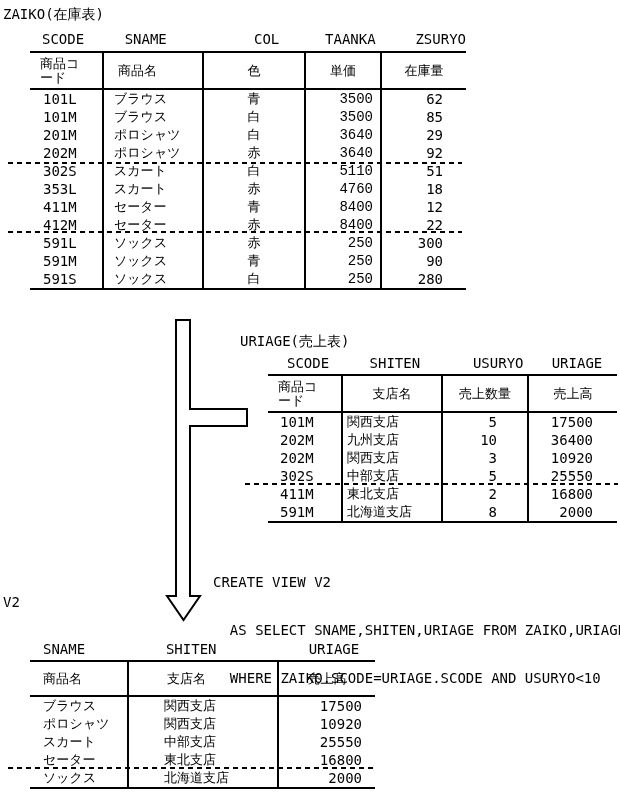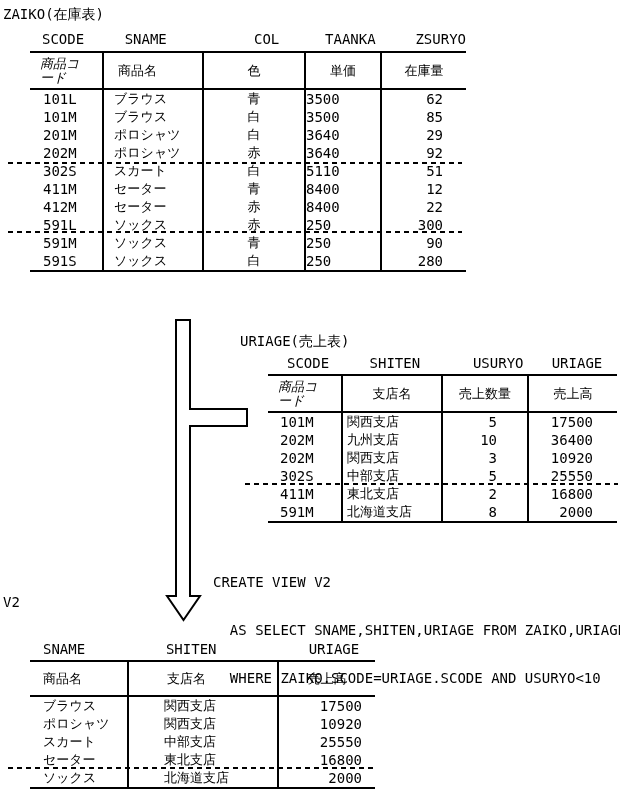--- a/index.html
+++ b/index.html
@@ -10,39 +10,39 @@
   .abs { position:absolute; }
   .title { font-size:14px; white-space:nowrap; }
 
   
   table { border-collapse:collapse; table-layout:fixed; }
   th,td { padding:0; margin:0; font-weight:normal; font-size:14px; overflow:hidden; white-space:nowrap; vertical-align:middle; }
   .jp { font-size:13px; }
   .sep { border-right:2px solid #000; }
   thead th { border-top:2px solid #000; border-bottom:2px solid #000; }
   tbody tr:last-child td { border-bottom:2px solid #000; }
-  .wrapcell { white-space:normal; line-height:14px; word-break:break-all;font-style:italic; }
+  .wrapcell { white-space:normal; line-height:14px; word-break:break-all; }
 
   
   .engrow { display:flex; white-space:nowrap; }
   .engrow span { display:block; }
 
   
   #zaiko-eng { left:30px; top:31px; width:436px; }
   #zaiko-eng .e0{width:73px; padding-left:12px;} #zaiko-eng .e1{width:100px; padding-left:14px;}
   #zaiko-eng .e2{width:102px; text-align:center;} #zaiko-eng .e3{width:76px; text-align:center;}
   #zaiko-eng .e4{width:85px; text-align:right;}
   #zaiko-table { left:30px; top:51px; }
   #zaiko-table thead th { height:35px; }
   #zaiko-table tbody td { height:17.5px; }
   .zh0{ padding-left:10px; padding-right:14px; text-align:left; }
   .zh1{ padding-left:14px; text-align:left; }
   .zh2,.zh3,.zh4{ text-align:center; }
   .z0{ padding-left:13px; } .z1{ padding-left:10px; } .z2{ text-align:center; }
-  .z3{ padding-right:7px; } .z4{ text-align:right; padding-right:23px; }
+  .z3{ text-align:right; padding-right:7px;font-family:Liberation Mono, monospace; } .z4{ text-align:right; padding-right:23px; }
 
   
   #uriage-eng { left:268px; top:355px; width:349px; }
   #uriage-eng .e0{width:74px; padding-left:19px;} #uriage-eng .e1{width:100px; padding-left:16px;}
   #uriage-eng .e2{width:86px; text-align:center;} #uriage-eng .e3{width:89px; text-align:center;}
   #uriage-table { left:268px; top:374px; }
   #uriage-table thead th { height:35px; }
   #uriage-table tbody td { height:17px; }
   .uh0{ padding-left:10px; padding-right:14px; text-align:left; }
   .uh1,.uh2,.uh3{ text-align:center; }
@@ -138,20 +138,27 @@
       </tr>
 
       <tr>
         <td class="sep z0">302S</td>
         <td class="jp sep z1">スカート</td>
         <td class="jp sep z2">白</td>
         <td class="sep z3">5110</td>
         <td class="z4">51</td>
       </tr>
 
+      <tr>
+        <td class="sep z0">353L</td>
+        <td class="jp sep z1">スカート</td>
+        <td class="jp sep z2">赤</td>
+        <td class="sep z3">4760</td>
+        <td class="z4">18</td>
+      </tr>
 
 
       <tr>
         <td class="sep z0">411M</td>
         <td class="jp sep z1">セーター</td>
         <td class="jp sep z2">青</td>
         <td class="sep z3">8400</td>
         <td class="z4">12</td>
       </tr>
 

